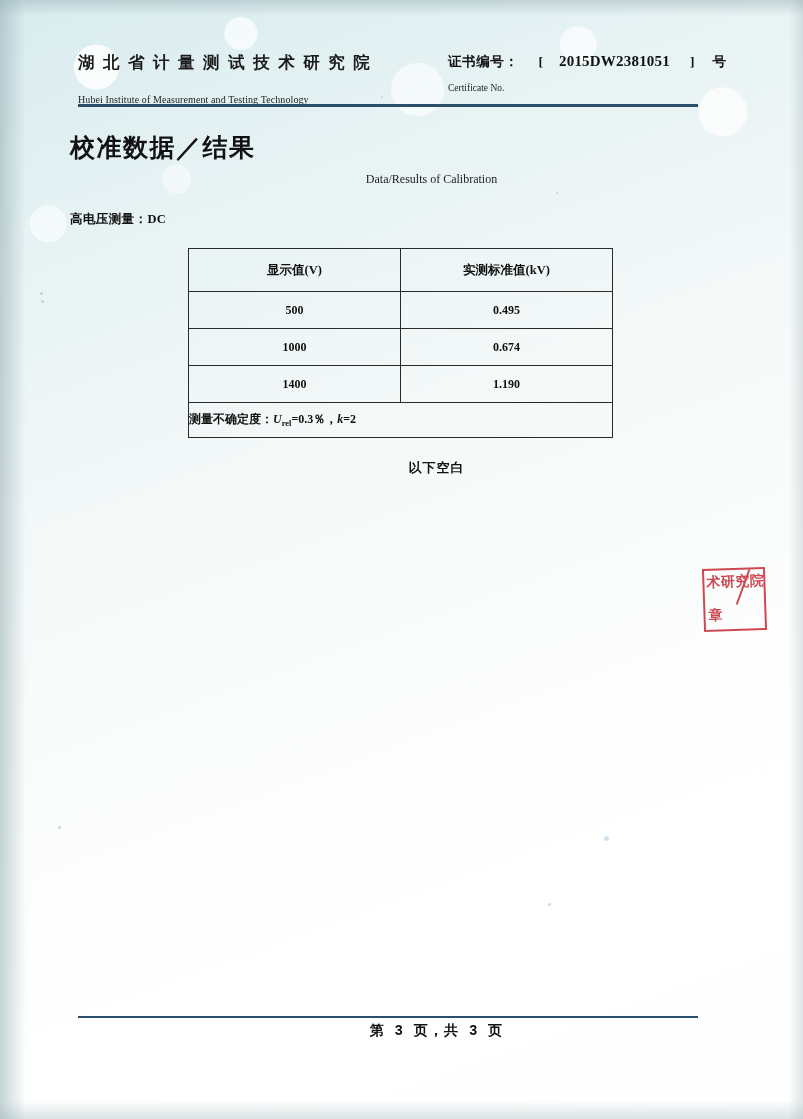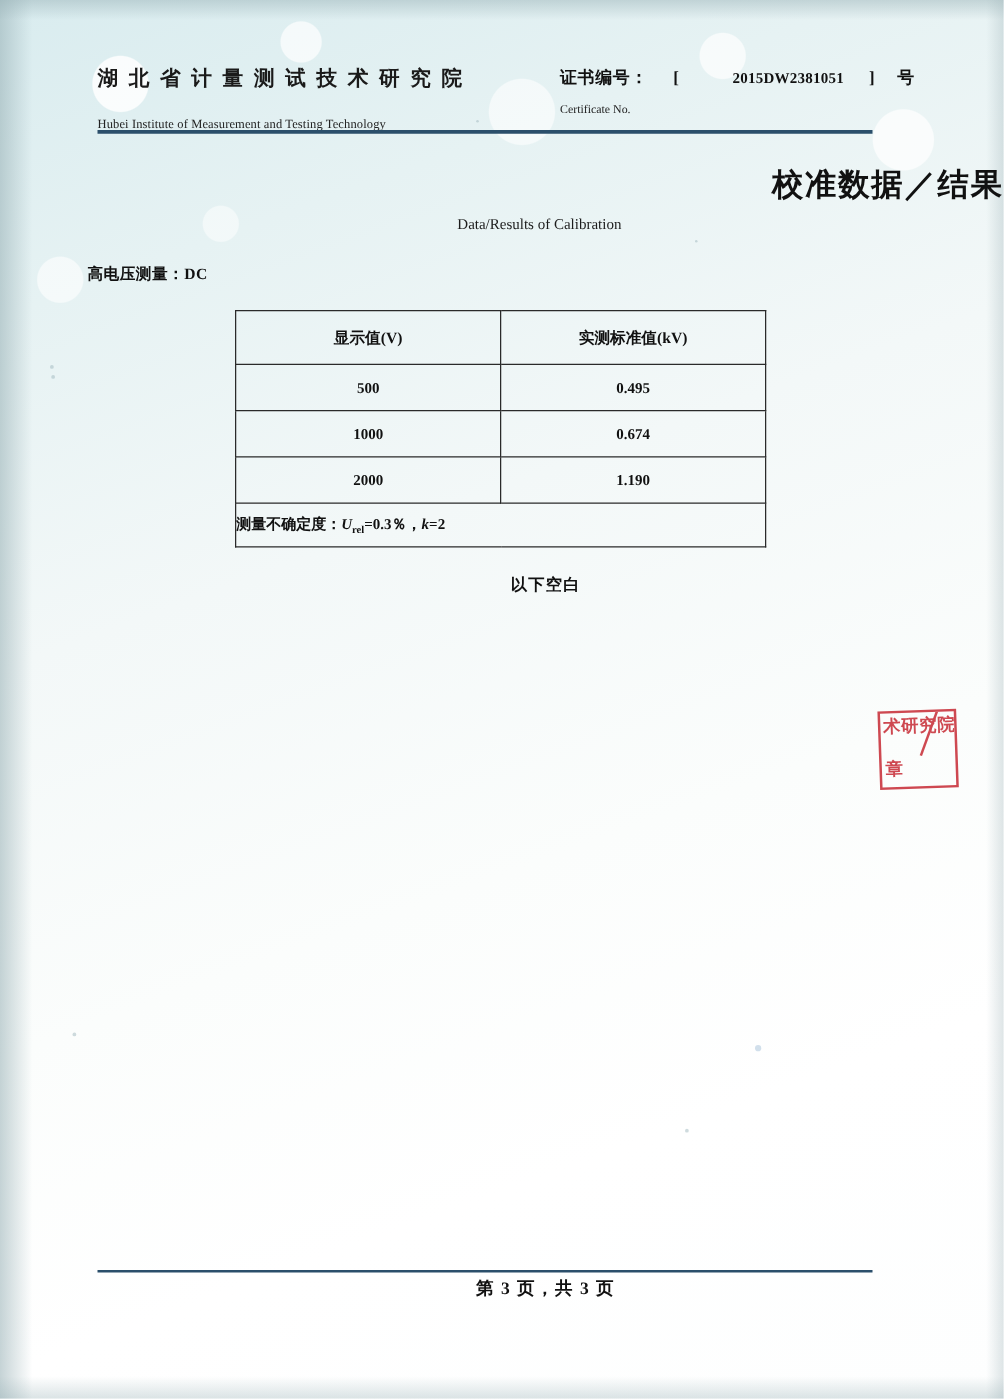--- a/index.html
+++ b/index.html
@@ -101,24 +101,23 @@
     gap: 16px;
   }
   .cert-label-cn {
     letter-spacing: 0.6px;
   }
   .cert-bracket {
     margin-left: 4px;
     letter-spacing: 0;
   }
   .cert-number {
-    font-size: 12px;
+    font-size: 15px;
     font-weight: bold;
     letter-spacing: 0.2px;
-    margin-left: 27px;
   }
   .cert-suffix {
     margin-left: 2px;
   }
   .cert-label-en {
     margin-top: 12px;
     font-size: 9.5px;
     font-weight: normal;
     color: #222;
   }
@@ -133,21 +132,21 @@
   }
 
   
   .title-cn {
     position: absolute;
     top: 131px;
     left: 0;
     width: 803px;
     padding-left: 70px;
     box-sizing: border-box;
-    text-align: right;
+    text-align: left;
     font-size: 25px;
     font-weight: bold;
     letter-spacing: 1.5px;
     color: #111;
   }
   .title-en {
     position: absolute;
     top: 172px;
     left: 0;
     width: 803px;
@@ -274,20 +273,21 @@
     left: 0;
     top: 1022px;
     width: 803px;
     padding-left: 70px;
     box-sizing: border-box;
     text-align: center;
     font-size: 14px;
     font-weight: bold;
     color: #111;
     letter-spacing: 1.2px;
+    font-family: Liberation Mono, monospace;
   }
 </style>
 </head>
 <body>
 
 <div class="page">
 
   <div class="edge-shadow-left"></div>
   <div class="edge-shadow-top"></div>
   <div class="edge-shadow-right"></div>
@@ -333,21 +333,21 @@
       </tr>
       <tr>
         <td>500</td>
         <td>0.495</td>
       </tr>
       <tr>
         <td>1000</td>
         <td>0.674</td>
       </tr>
       <tr>
-        <td>2000</td>
+        <td>1400</td>
         <td>1.190</td>
       </tr>
       <tr>
         <td class="note" colspan="2">
           <span>测量不确定度：</span><i>U</i><sub>rel</sub><span>=0.3％，</span><i>k</i><span>=2</span>
         </td>
       </tr>
     </tbody>
   </table>
 

